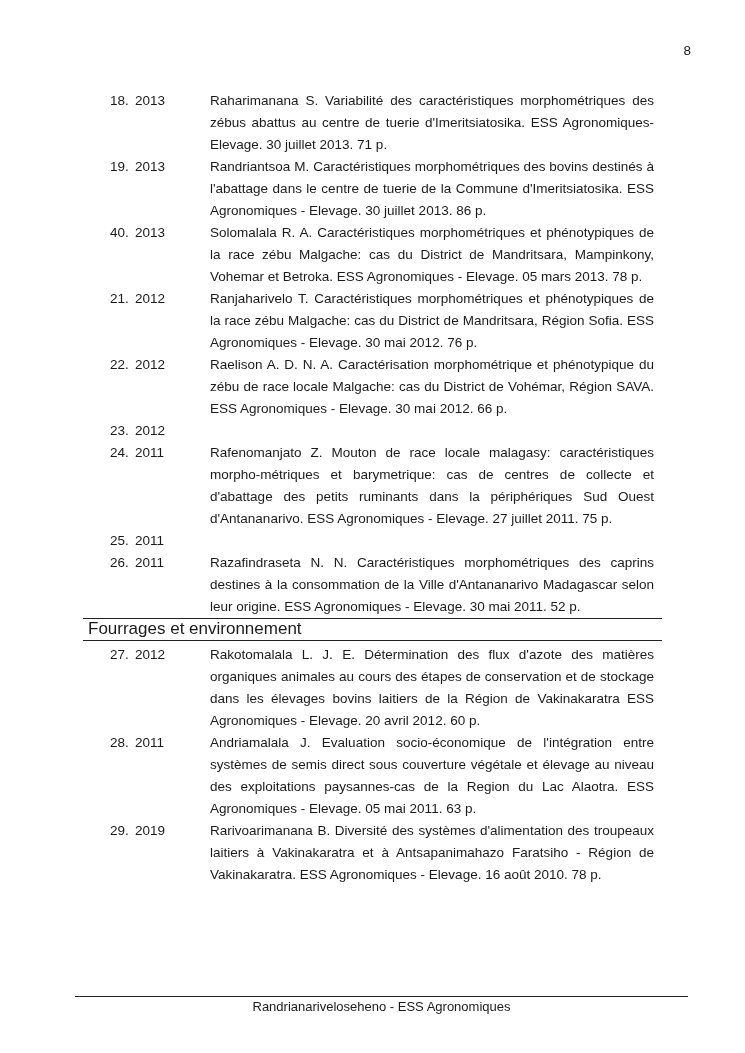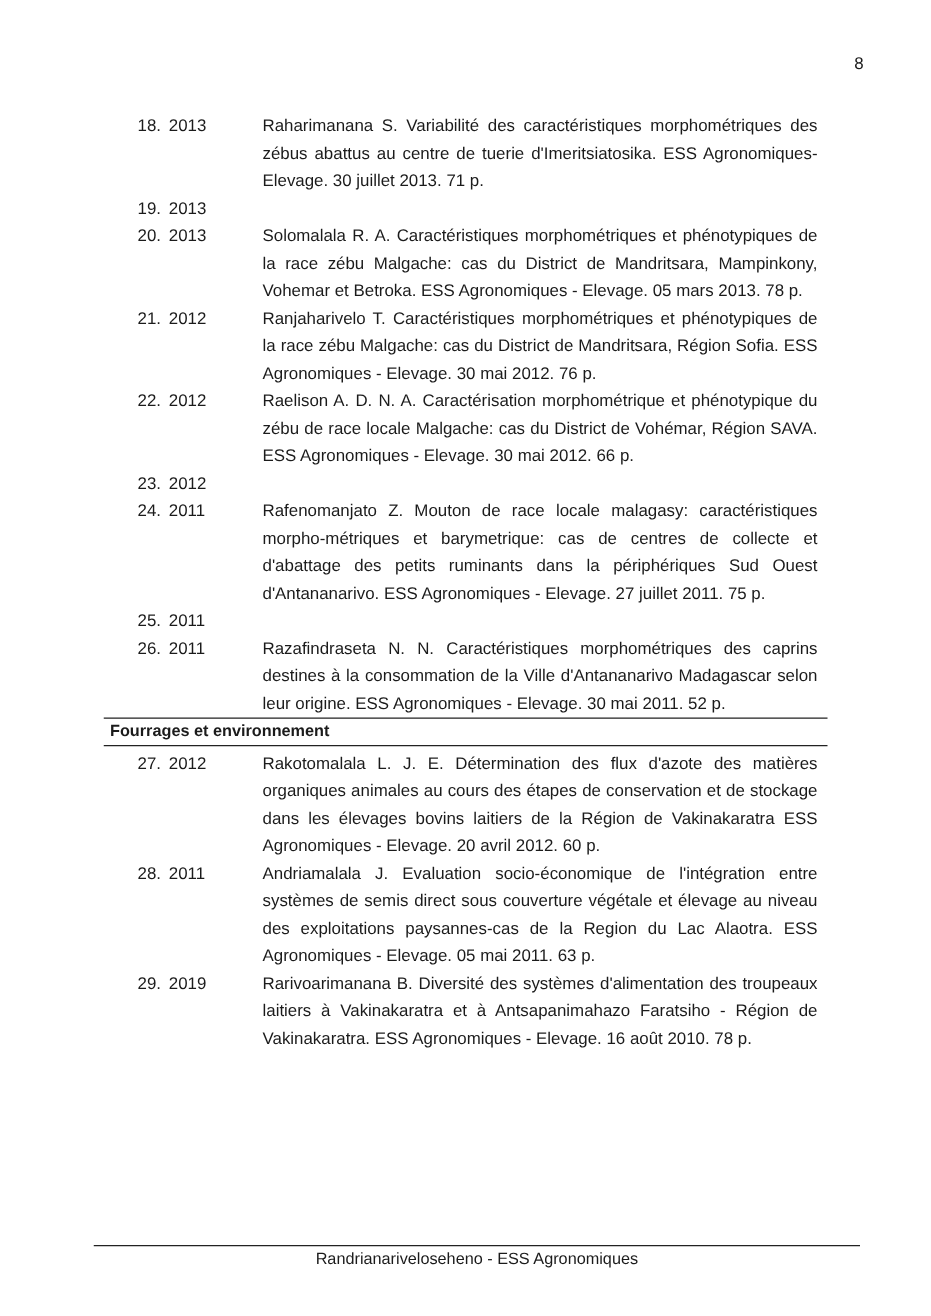--- a/index.html
+++ b/index.html
@@ -40,23 +40,22 @@
   .cite {
     flex: 1;
     text-align: justify;
     text-align-last: left;
   }
   .section {
     margin: 0 47px 3px 83px;
     border-top: 1.4px solid #222222;
     border-bottom: 1.4px solid #222222;
     padding: 1px 0 2px 5px;
-    font-size: 13px;
+    font-size: 17px;
     line-height: 18px;
-    font-weight: bold;
   }
   .footer {
     position: absolute;
     left: 75px;
     top: 996px;
     width: 613px;
     border-top: 1.4px solid #222222;
     text-align: center;
     padding-top: 2px;
     font-size: 13px;
@@ -75,24 +74,25 @@
       <span class="num">18.</span>
       <span class="year">2013</span>
     </div>
     <div class="cite">Raharimanana S. Variabilité des caractéristiques morphométriques des zébus abattus au centre de tuerie d'Imeritsiatosika. ESS Agronomiques-Elevage. 30 juillet 2013. 71 p.</div>
   </div>
       <div class="entry">
     <div class="numcol">
       <span class="num">19.</span>
       <span class="year">2013</span>
     </div>
+    <div class="cite">Randriantsoa M. Caractéristiques morphométriques des bovins destinés à l'abattage dans le centre de tuerie de la Commune d'Imeritsiatosika. ESS Agronomiques - Elevage. 30 juillet 2013. 86 p.</div>
   </div>
       <div class="entry">
     <div class="numcol">
-      <span class="num">20.</span>
+      <span class="num">40.</span>
       <span class="year">2013</span>
     </div>
     <div class="cite">Solomalala R. A. Caractéristiques morphométriques et phénotypiques de la race zébu Malgache: cas du District de Mandritsara, Mampinkony, Vohemar et Betroka. ESS Agronomiques - Elevage. 05 mars 2013. 78 p.</div>
   </div>
       <div class="entry">
     <div class="numcol">
       <span class="num">21.</span>
       <span class="year">2012</span>
     </div>
     <div class="cite">Ranjaharivelo T. Caractéristiques morphométriques et phénotypiques de la race zébu Malgache: cas du District de Mandritsara, Région Sofia. ESS Agronomiques - Elevage. 30 mai 2012. 76 p.</div>

